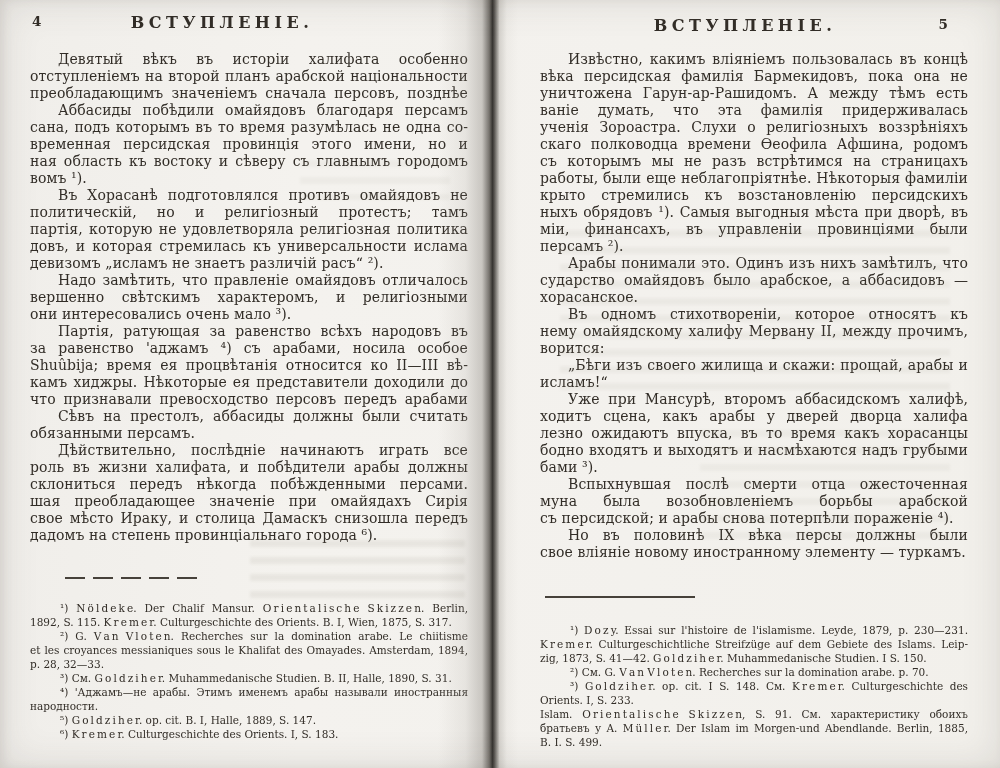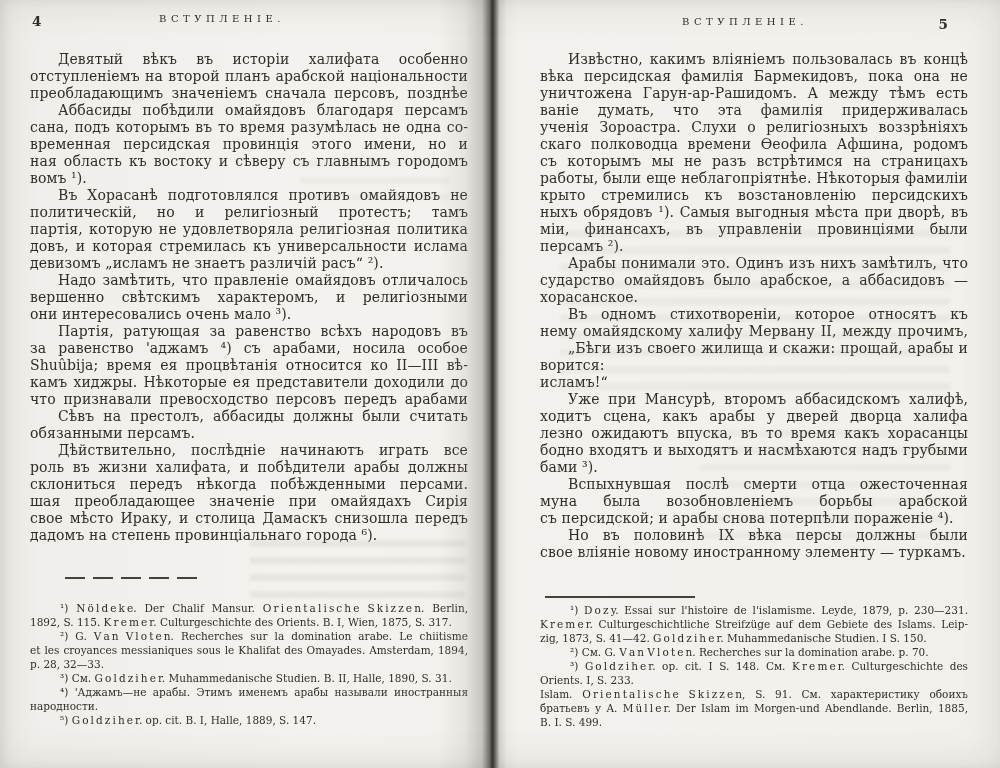--- a/index.html
+++ b/index.html
@@ -16,21 +16,21 @@
   .page{position:absolute;top:0;height:768px;}
   .page.left{left:0;width:500px;}
   .page.right{left:500px;width:500px;}
 
   .pagehead{position:absolute;height:20px;}
   .page.left  .pagehead{top:13px;left:30px;width:438px;}
   .page.right .pagehead{top:16px;left:40px;width:428px;}
   .pagenum{position:absolute;top:0;font-size:13.5px;font-weight:bold;}
   .page.left  .pagenum{left:2px;}
   .page.right .pagenum{right:20px;}
-  .running-head{display:block;text-align:center;font-size:10px;letter-spacing:4.5px;font-weight:400;}
+  .running-head{display:block;text-align:center;font-size:16px;letter-spacing:4.5px;font-weight:700;}
   .page.left  .running-head{transform:translateX(-27px);}
   .page.right .running-head{transform:translateX(-9px);}
 
   .body{position:absolute;top:51px;}
   .page.left  .body{left:30px;width:438px;}
   .page.right .body{left:40px;width:428px;}
 
   .line{
     font-size:14px;line-height:17px;height:17px;overflow:hidden;
     text-align:justify;text-align-last:justify;
@@ -41,21 +41,21 @@
 
   .fnsep{position:absolute;height:2px;background:#46413a;}
   .page.left .fnsep{
     top:577px;left:65px;width:133px;
     background:repeating-linear-gradient(90deg,#46413a 0 20px,transparent 20px 28px);
   }
   .page.right .fnsep{top:596px;left:45px;width:150px;}
 
   .footnotes{position:absolute;}
   .page.left  .footnotes{top:601px;left:30px;width:438px;}
-  .page.right .footnotes{top:603px;left:40px;width:428px;}
+  .page.right .footnotes{top:623px;left:40px;width:428px;}
   .fline{
     font-size:10.5px;line-height:14px;height:14px;overflow:hidden;
     text-align:justify;text-align-last:justify;
   }
   .fline.first{text-indent:30px;}
   .fline.last{text-align-last:left;}
 
   
   .ghost{
     position:absolute;pointer-events:none;
@@ -125,20 +125,21 @@
     <div class="footnotes">
         <div class="fline first">¹) N ö l d e k e. Der Chalif Mansur. O r i e n t a l i s c h e S k i z z e n. Berlin,</div>
         <div class="fline last">1892, S. 115. K r e m e r. Culturgeschichte des Orients. B. I, Wien, 1875, S. 317.</div>
         <div class="fline first">²) G. V a n V l o t e n. Recherches sur la domination arabe. Le chiitisme</div>
         <div class="fline">et les croyances messianiques sous le Khalifat des Omayades. Amsterdam, 1894,</div>
         <div class="fline last">p. 28, 32—33.</div>
         <div class="fline first last">³) См. G o l d z i h e r. Muhammedanische Studien. B. II, Halle, 1890, S. 31.</div>
         <div class="fline first">⁴) 'Аджамъ—не арабы. Этимъ именемъ арабы называли иностранныя</div>
         <div class="fline last">народности.</div>
         <div class="fline first last">⁵) G o l d z i h e r. op. cit. B. I, Halle, 1889, S. 147.</div>
+        <div class="fline first last">⁶) K r e m e r. Culturgeschichte des Orients. I, S. 183.</div>
       </div>
 
     <div class="ghost" style="left:250px;top:540px;width:215px;height:58px;"></div>
     <div class="ghost" style="left:300px;top:160px;width:150px;height:40px;opacity:.06;"></div>
   </section>
 
   <section class="page right">
     <div class="pagehead">
       <span class="pagenum">5</span>
       <span class="running-head">ВСТУПЛЕНІЕ.</span>
@@ -155,22 +156,22 @@
         <div class="line">работы, были еще неблагопріятнѣе. Нѣкоторыя фамиліи от-</div>
         <div class="line">крыто стремились къ возстановленію персидскихъ религіоз-</div>
         <div class="line">ныхъ обрядовъ ¹). Самыя выгодныя мѣста при дворѣ, въ ар-</div>
         <div class="line">міи, финансахъ, въ управленіи провинціями были поручаемы</div>
         <div class="line last">персамъ ²).</div>
         <div class="line first">Арабы понимали это. Одинъ изъ нихъ замѣтилъ, что го-</div>
         <div class="line">сударство омайядовъ было арабское, а аббасидовъ — 'аджамо-</div>
         <div class="line last">хорасанское.</div>
         <div class="line first">Въ одномъ стихотвореніи, которое относятъ къ послѣд-</div>
         <div class="line">нему омайядскому халифу Мервану II, между прочимъ, го-</div>
+        <div class="line last">ворится:</div>
         <div class="line first">„Бѣги изъ своего жилища и скажи: прощай, арабы и</div>
-        <div class="line last">ворится:</div>
         <div class="line last">исламъ!“</div>
         <div class="line first">Уже при Мансурѣ, второмъ аббасидскомъ халифѣ, проис-</div>
         <div class="line">ходитъ сцена, какъ арабы у дверей дворца халифа безпо-</div>
         <div class="line">лезно ожидаютъ впуска, въ то время какъ хорасанцы сво-</div>
         <div class="line">бодно входятъ и выходятъ и насмѣхаются надъ грубыми ара-</div>
         <div class="line last">бами ³).</div>
         <div class="line first">Вспыхнувшая послѣ смерти отца ожесточенная борьба</div>
         <div class="line">муна была возобновленіемъ борьбы арабской національности</div>
         <div class="line last">съ персидской; и арабы снова потерпѣли пораженіе ⁴).</div>
         <div class="line first">Но въ половинѣ IX вѣка персы должны были уступить</div>

